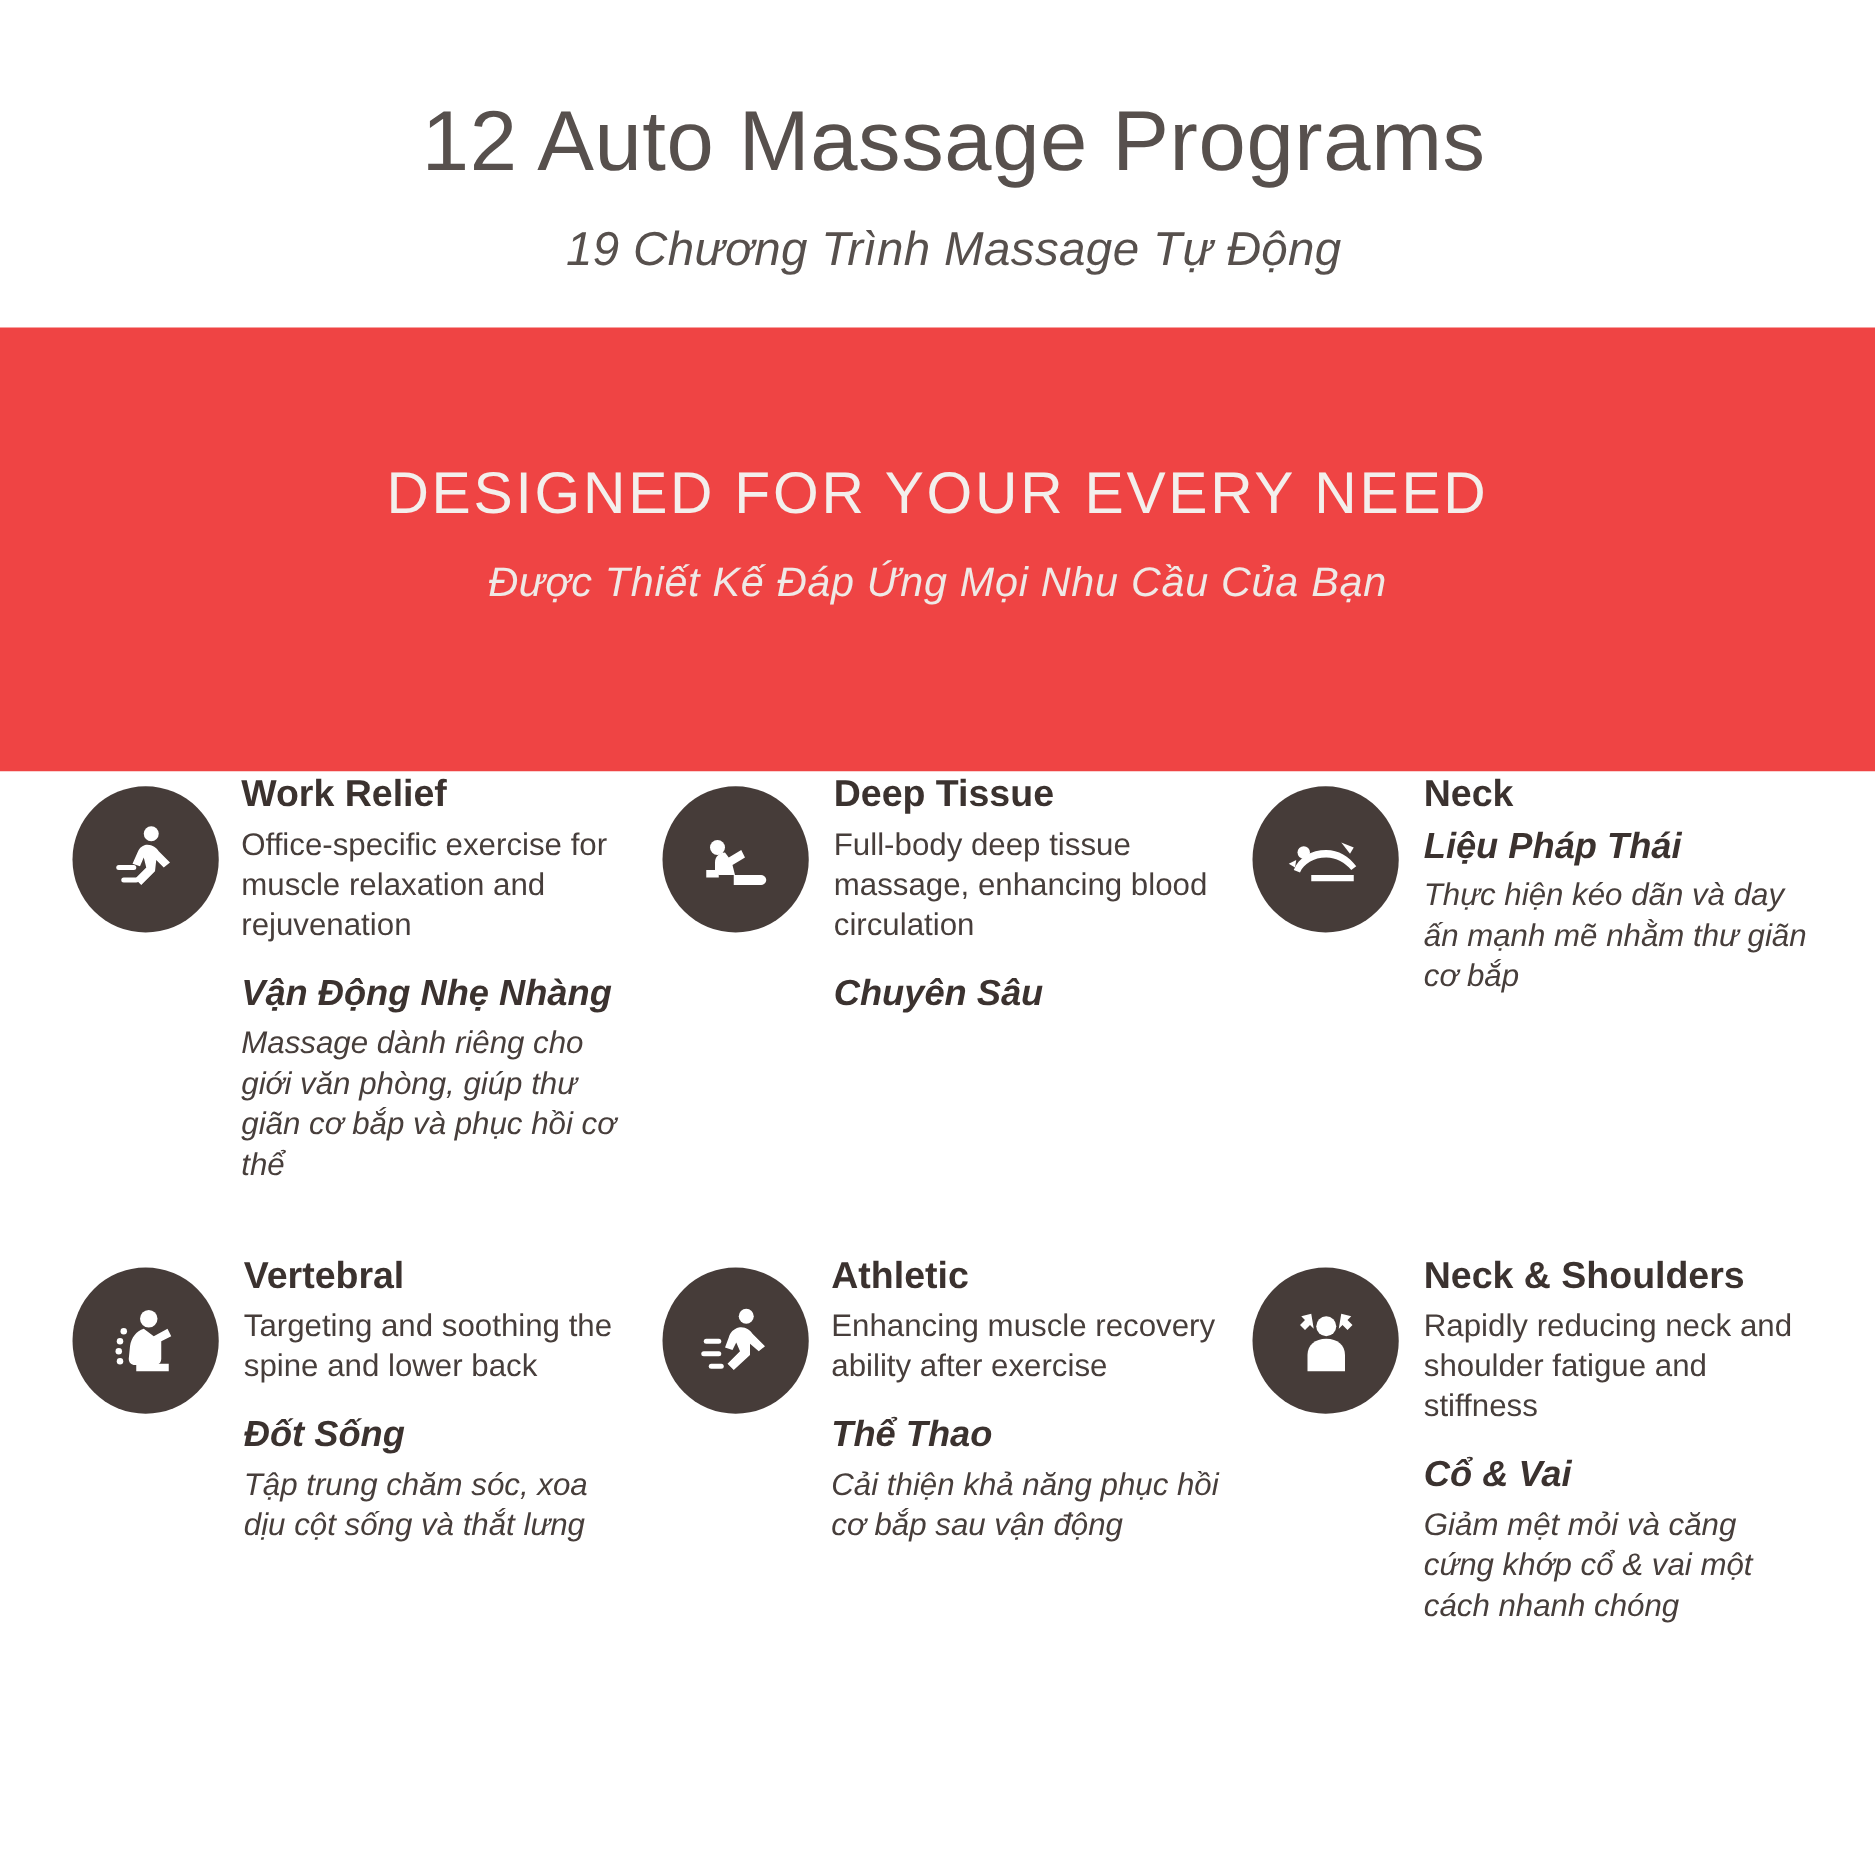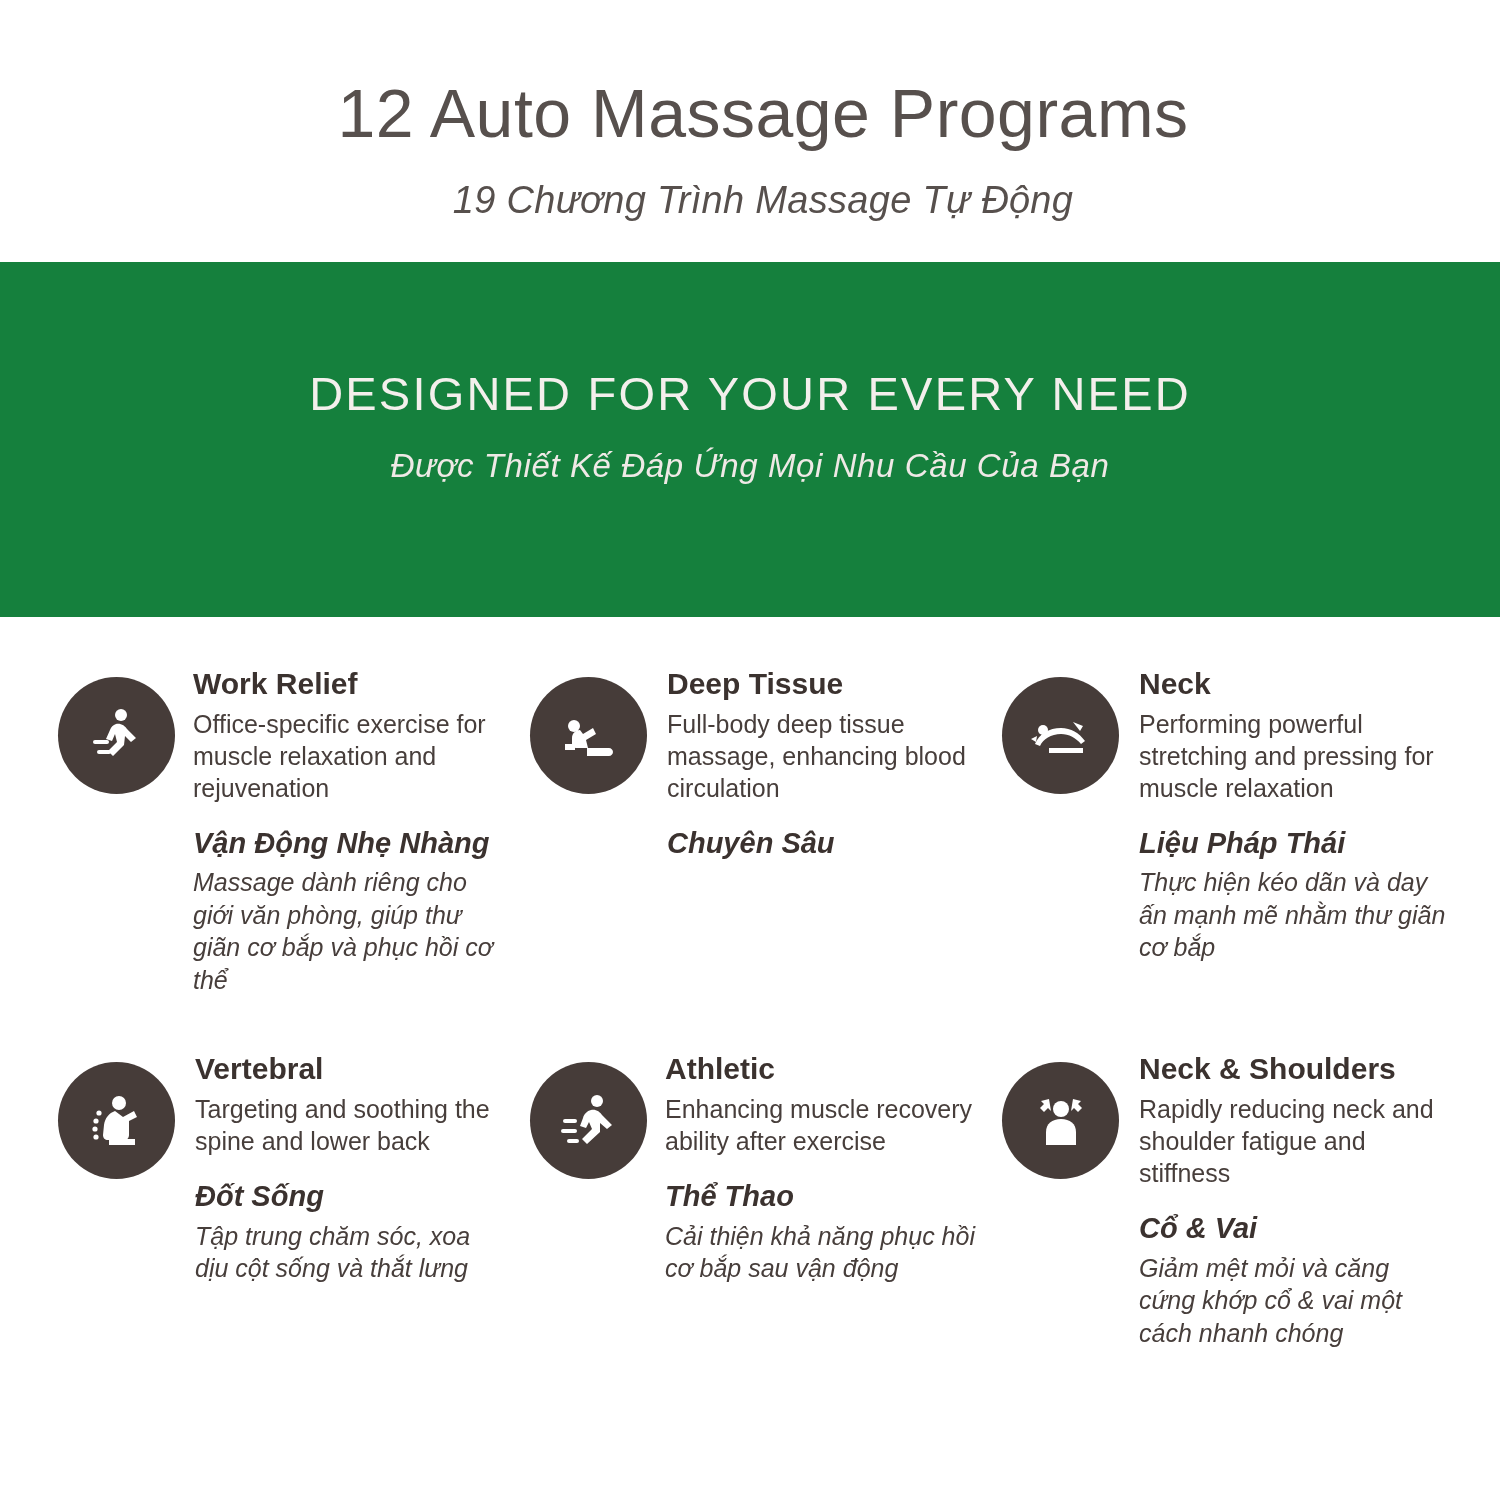--- a/index.html
+++ b/index.html
@@ -39,21 +39,21 @@
     font-weight: 400;
     color: #57504d;
     letter-spacing: 0.3px;
   }
 
   
   .band {
     margin-top: 40px;
     width: 100%;
     height: 355px;
-    background: #15803d;
+    background: #ef4444;
     box-sizing: border-box;
     display: flex;
     flex-direction: column;
     align-items: center;
     justify-content: center;
     padding-bottom: 28px;
   }
   .band-title {
     font-size: 47px;
     font-weight: 400;
@@ -63,21 +63,20 @@
   .band-sub {
     margin-top: 26px;
     font-size: 33px;
     font-style: italic;
     letter-spacing: 0.6px;
     color: #efe9e6;
   }
 
   
   .grid {
-    margin-top: 48px;
     padding: 0 52px 0 58px;
     display: grid;
     grid-template-columns: 1fr 1fr 1fr;
     column-gap: 26px;
     row-gap: 54px;
     box-sizing: border-box;
   }
   .card {
     display: flex;
     align-items: flex-start;
@@ -188,21 +187,20 @@
       <svg viewBox="0 0 64 64" fill="#ffffff">
         <circle cx="14" cy="26" r="5"></circle>
         <path d="M6 40c4-10 14-16 26-16 10 0 18 5 24 13l-4 3c-5-6-12-10-20-10-10 0-18 5-21 12z"></path>
         <path d="M20 44h34v5H20z"></path>
         <path d="M44 18l10 4-3 5z"></path>
         <path d="M8 32l-6 3 5 3z"></path>
       </svg>
     </div>
     <div class="card-text">
       <div class="card-title">Neck</div>
-      <div class="card-desc">Performing powerful stretching and pressing for muscle relaxation</div>
       <div class="card-title-vi">Liệu Pháp Thái</div>
       <div class="card-desc-vi">Thực hiện kéo dãn và day ấn mạnh mẽ nhằm thư giãn cơ bắp</div>
     </div>
   </div>
 
   <div class="card col2">
     <div class="icon-wrap">
       <svg viewBox="0 0 64 64" fill="#ffffff">
         <circle cx="34" cy="14" r="7"></circle>
         <path d="M30 22c-6 2-10 7-11 14l-1 10c0 3 2 5 5 5h16c3 0 5-2 5-5V32l8-4-3-6-11 6-8-6z"></path>

